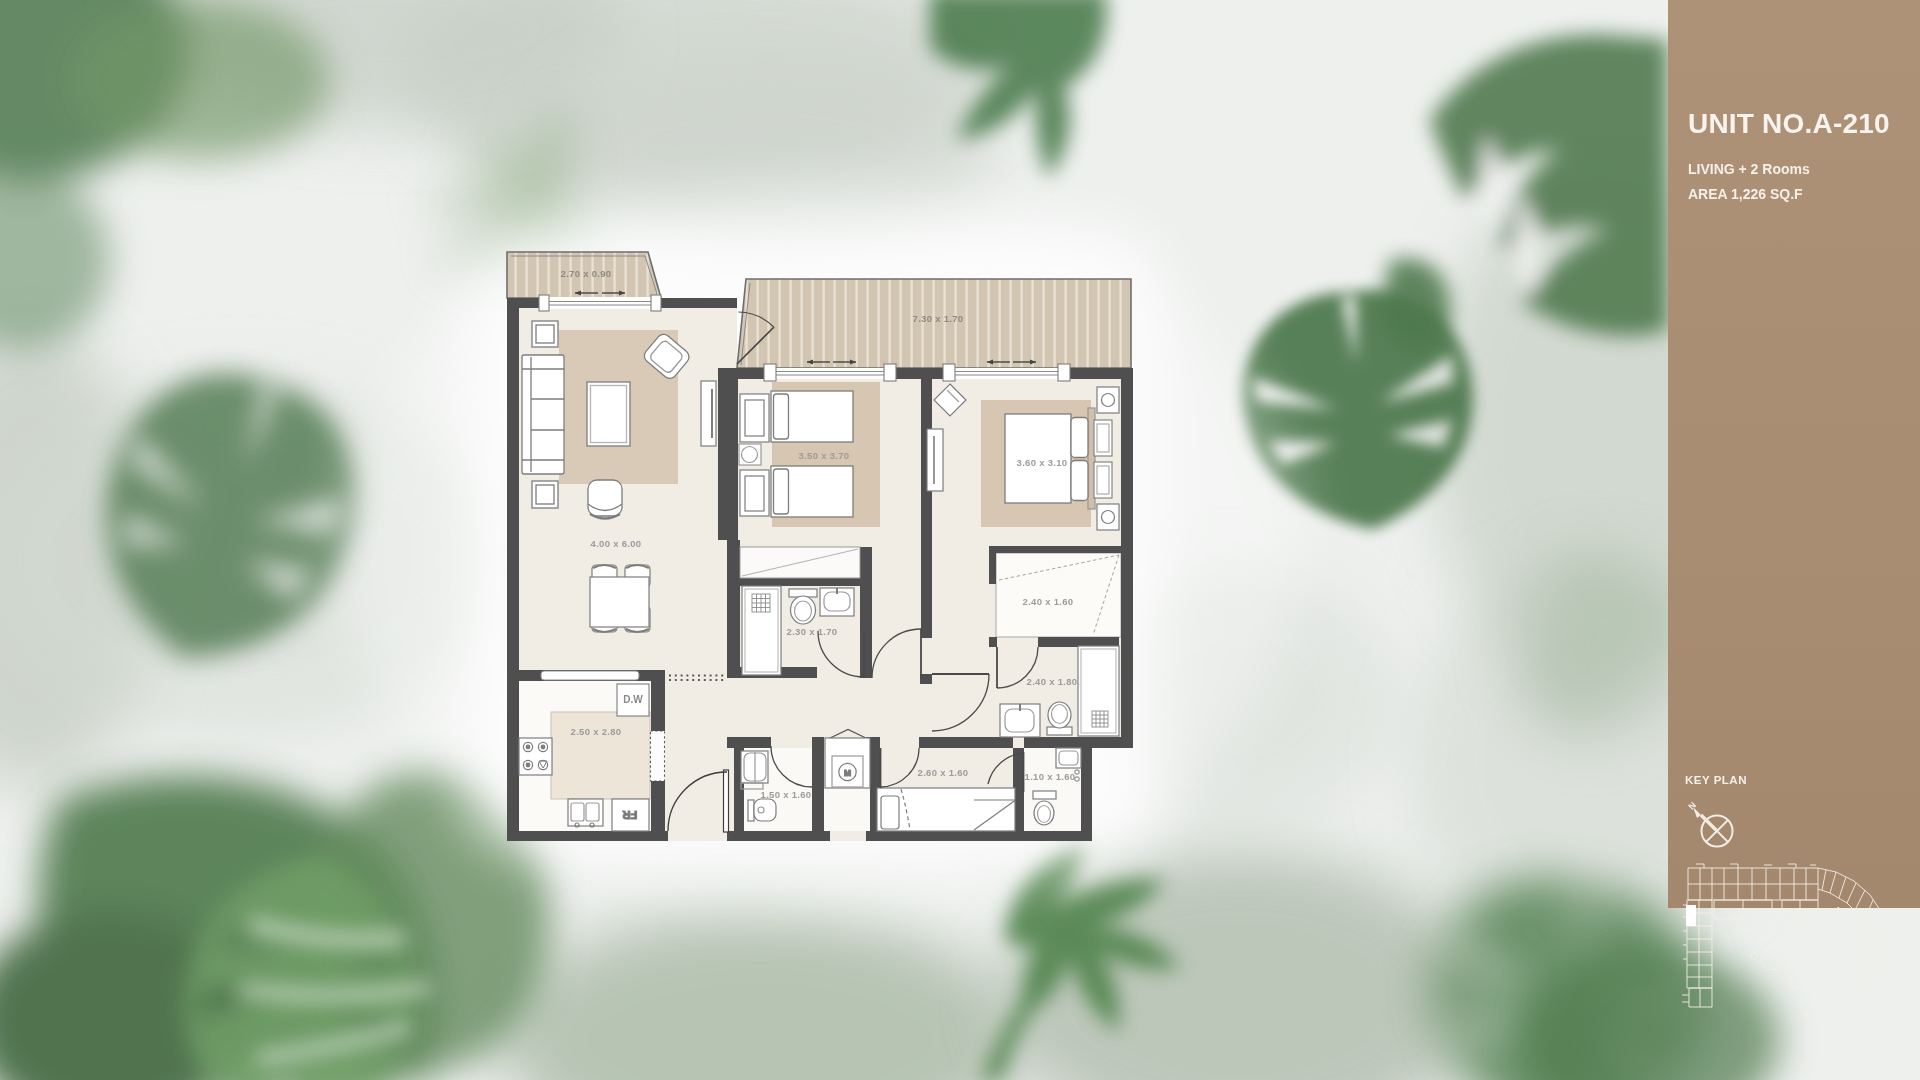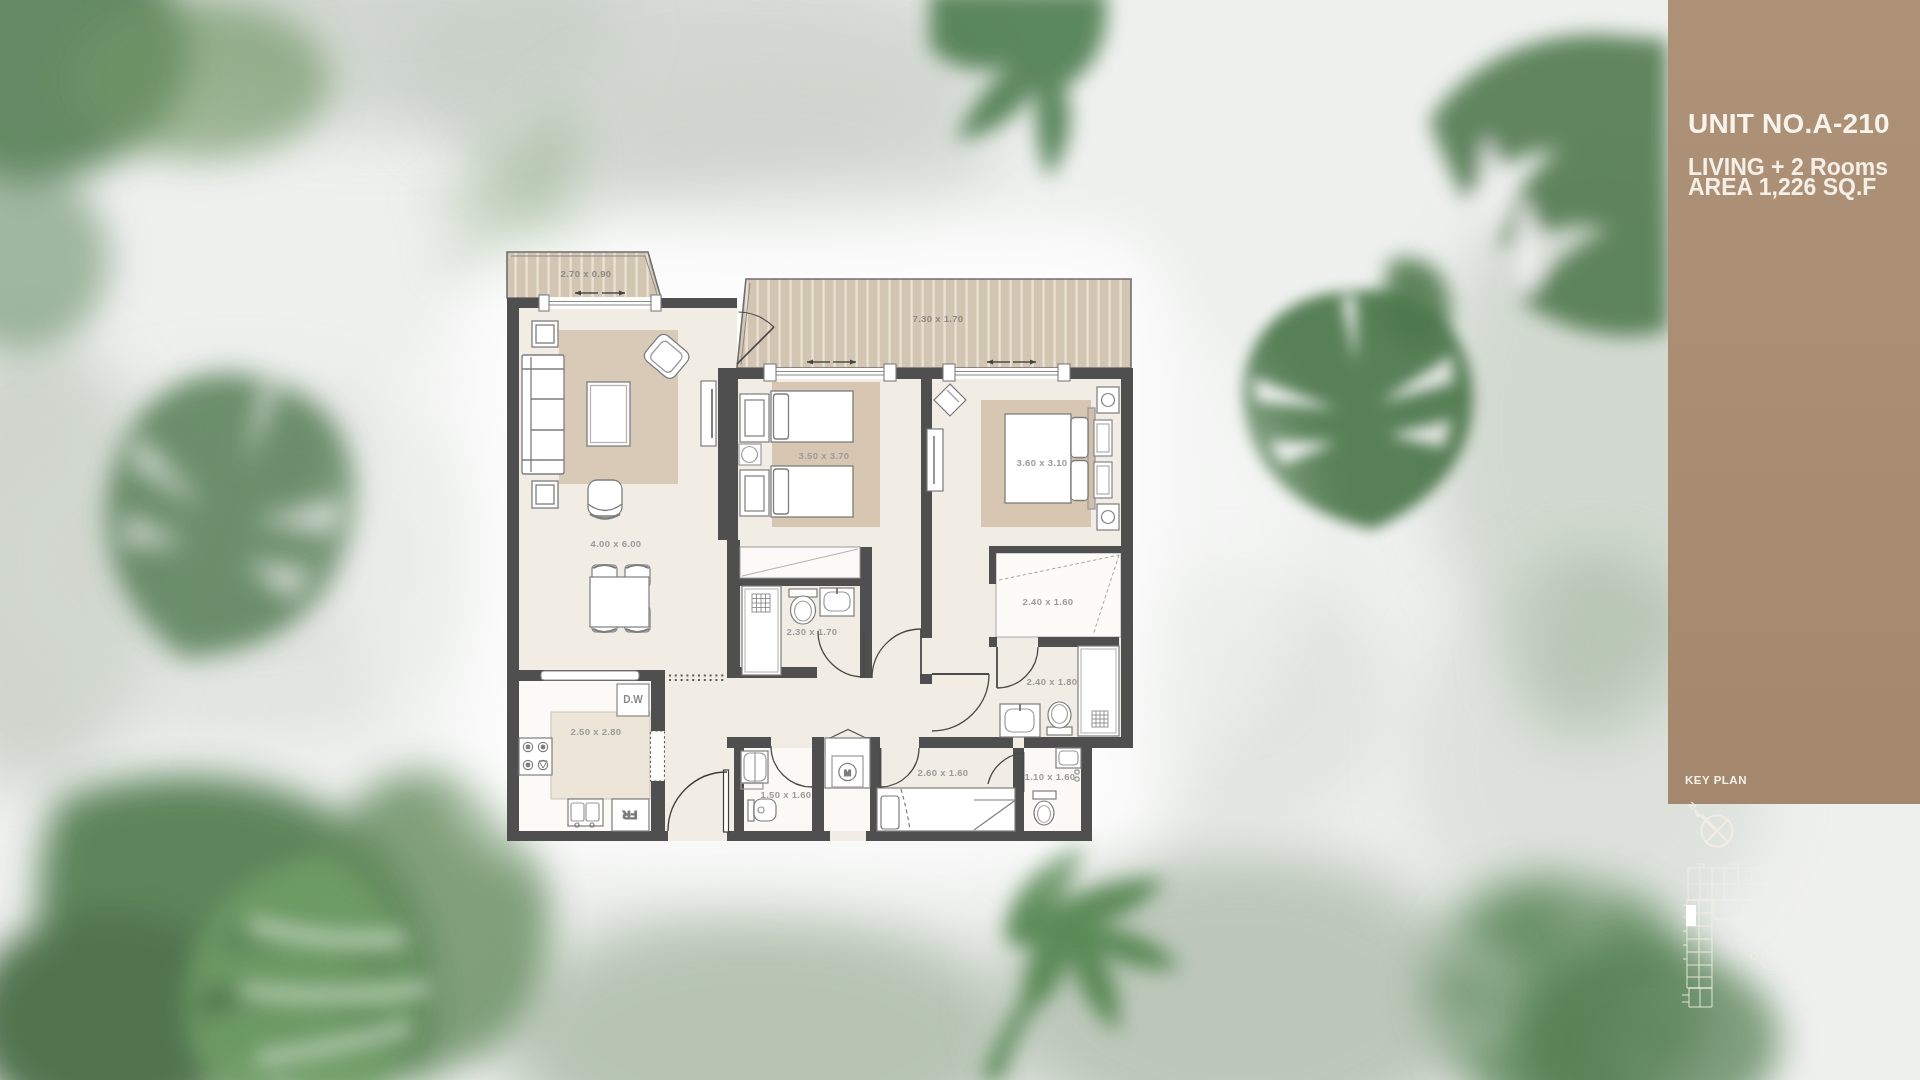--- a/index.html
+++ b/index.html
@@ -1,19 +1,19 @@
 <!DOCTYPE html>
 <html><head>
 <meta charset="utf-8">
 <style>
 html,body{margin:0;padding:0;width:1920px;height:1080px;overflow:hidden;background:#eef0ee;font-family:"Liberation Sans",sans-serif;}
 .abs{position:absolute;left:0;top:0;}
-#sidebar{position:absolute;left:1668px;top:0;width:252px;height:804px;background:linear-gradient(180deg,#ae9278 0%,#a98d73 55%,#a3886e 100%);}
+#sidebar{position:absolute;left:1668px;top:0;width:252px;height:908px;background:linear-gradient(180deg,#ae9278 0%,#a98d73 55%,#a3886e 100%);}
 #sidebar .t1{position:absolute;left:20px;top:108px;font-size:28px;font-weight:bold;color:#f8f4ed;letter-spacing:.2px;}
-#sidebar .t2{position:absolute;left:20px;top:157px;font-size:23px;font-weight:bold;color:#f4efe7;line-height:20px;}
+#sidebar .t2{position:absolute;left:20px;top:157px;font-size:14px;font-weight:bold;color:#f4efe7;line-height:25px;}
 #sidebar .t3{position:absolute;left:17px;top:774px;font-size:11.5px;font-weight:bold;color:#f4efe7;letter-spacing:.5px;}
 </style>
 </head>
 <body>
 
 <svg class="abs" width="1920" height="1080" viewBox="0 0 1920 1080">
 <defs>
 <filter id="b6" x="-60%" y="-60%" width="220%" height="220%">
         <feGaussianBlur stdDeviation="6"></feGaussianBlur>
       </filter>

